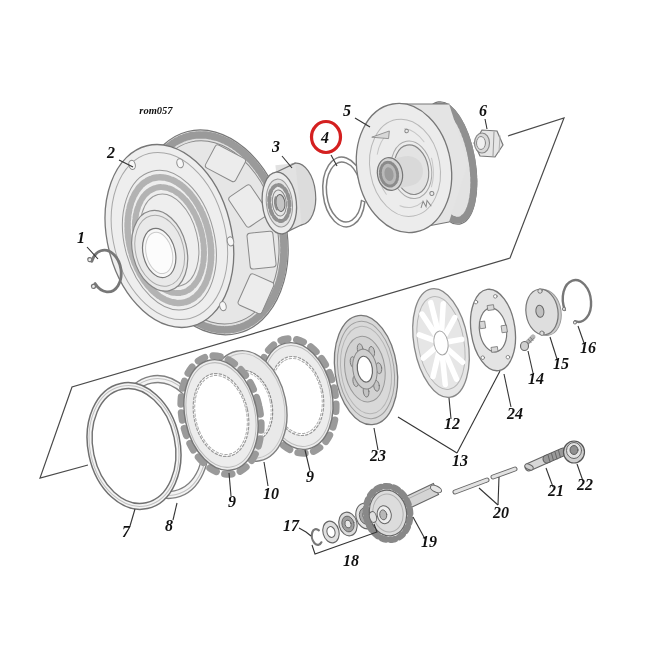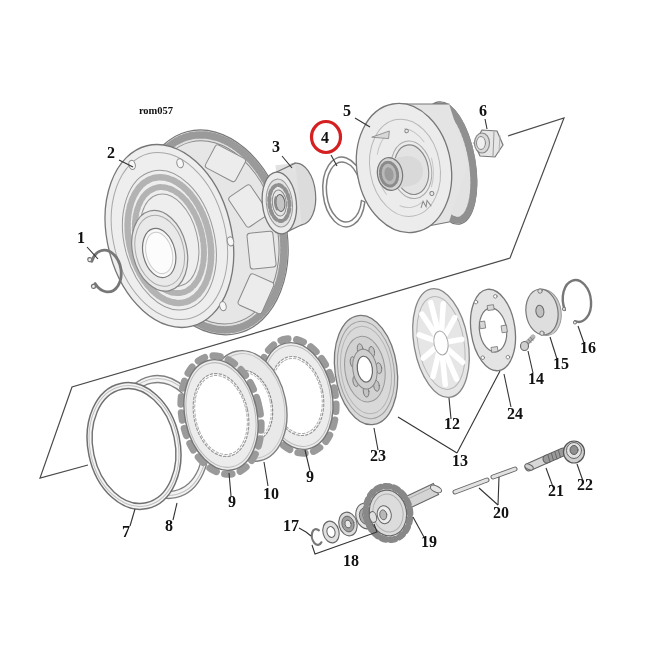--- a/index.html
+++ b/index.html
@@ -1,17 +1,17 @@
 <!DOCTYPE html>
 <html><head>
 <meta charset="utf-8">
 <style>
   html,body{margin:0;padding:0;background:#fff;}
   #stage{width:650px;height:650px;position:relative;background:#c4b5fd;overflow:hidden;
-         font-family:"Liberation Serif", serif;}
+         font-family:"Liberation Serif", serif;font-style:italic;}
   svg{display:block;}
   text{user-select:none;}
 </style>
 </head>
 <body>
 
 <div id="stage">
 <svg id="drawing" width="650" height="650" viewBox="0 0 650 650">
 
   <rect x="0" y="0" width="650" height="650" fill="#ffffff"></rect>

